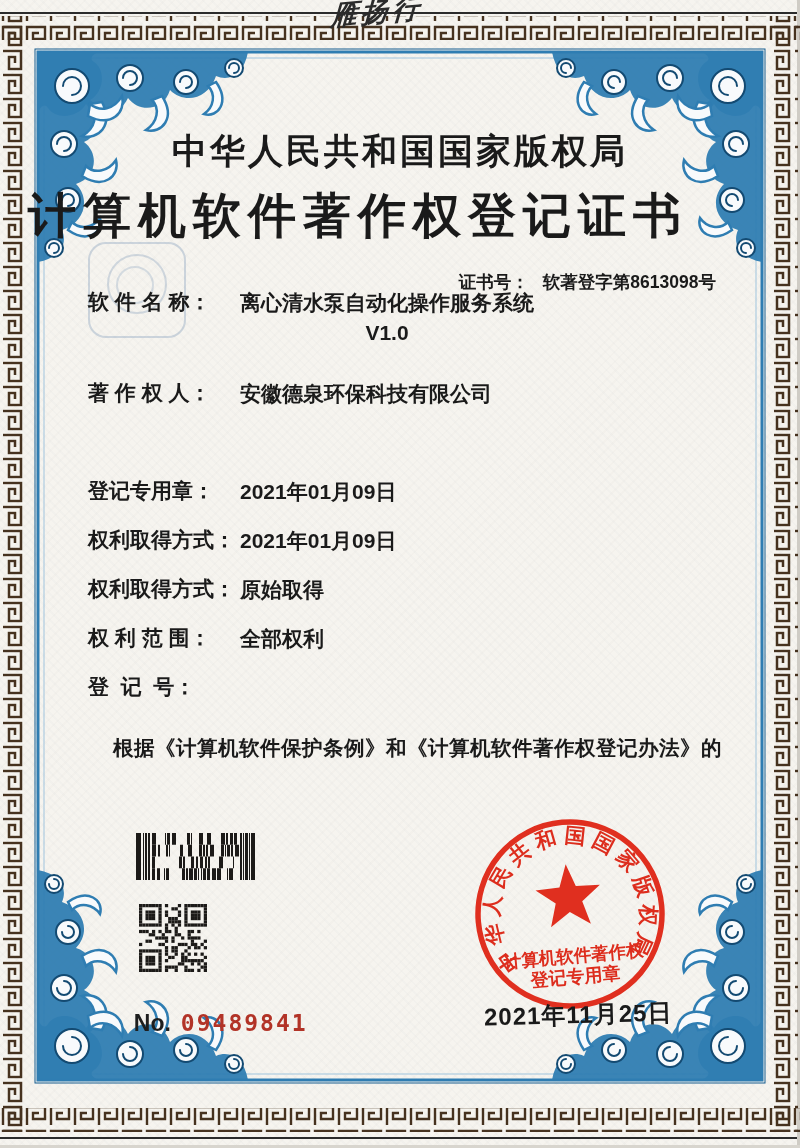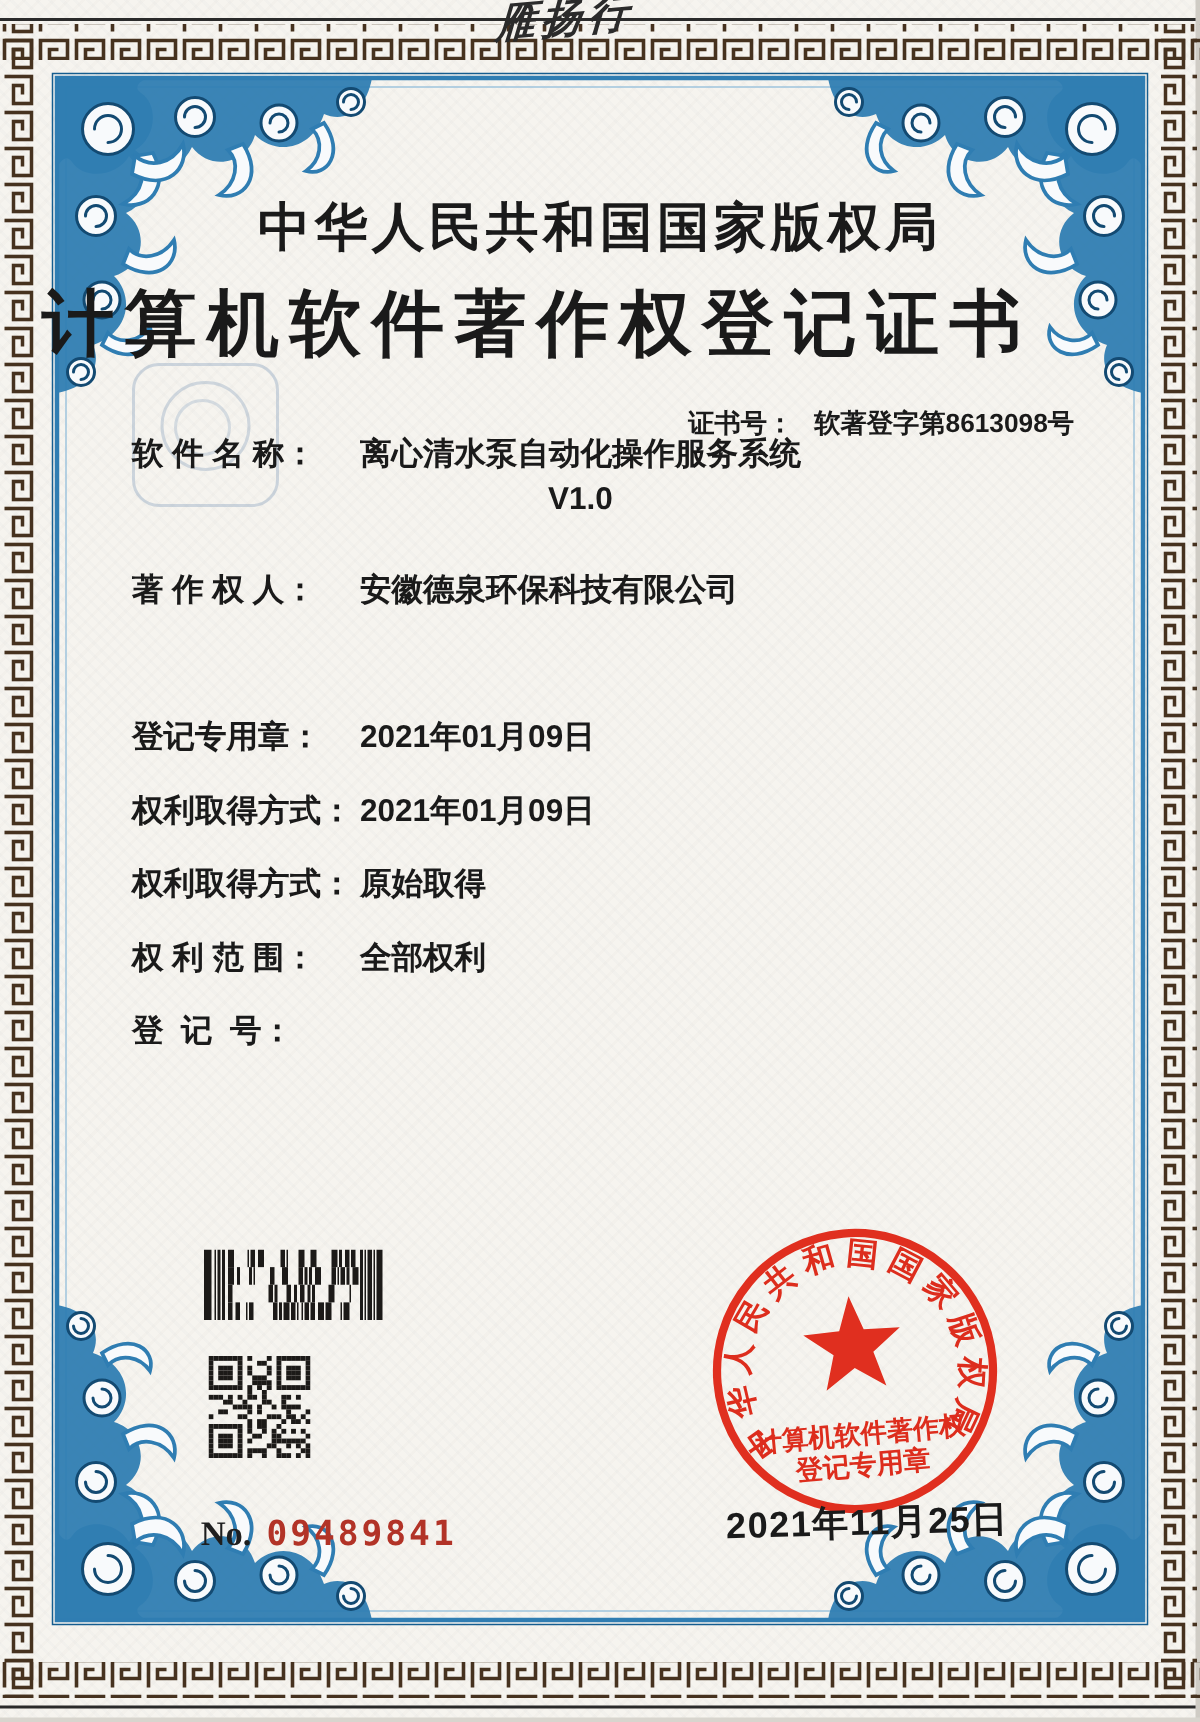--- a/index.html
+++ b/index.html
@@ -43,21 +43,21 @@
   .f-value{position:absolute;left:240px;font-size:21px;font-weight:700;white-space:pre-line;line-height:1.45;text-align:center;}
 
   .statement{position:absolute;left:72px;top:726px;width:666px;font-size:20.5px;font-weight:700;
     line-height:2.15;letter-spacing:0.5px;}
   .statement .l1{text-indent:2em;}
 
   .barcode-svg{position:absolute;left:136px;top:833px;}
   .qr-svg{position:absolute;left:139px;top:904px;}
 
   .serial{position:absolute;left:116px;top:992px;white-space:pre;}
-  .serial-prefix{font-family:Liberation Serif, serif;font-weight:700;font-size:23px;color:#1e1e1e;}
+  .serial-prefix{font-family:Liberation Sans, sans-serif;font-weight:700;font-size:23px;color:#1e1e1e;}
   .serial-number{font-family:"DejaVu Sans Mono",monospace;font-weight:700;font-size:23px;
     color:#b23327;letter-spacing:2px;margin-left:10px;}
 
   .seal-svg{position:absolute;left:468px;top:812px;transform:rotate(-5deg);}
   .issue-date{position:absolute;left:484px;top:999px;font-size:24px;font-weight:700;
     letter-spacing:1px;transform:rotate(-1.5deg);}
 </style>
 </head>
 <body>
 
@@ -148,20 +148,21 @@
 
   <div class="f-label" style="top:575px">权利取得方式：</div>
   <div class="f-value" style="top:575px">原始取得</div>
 
   <div class="f-label" style="top:624px">权 利 范 围：</div>
   <div class="f-value" style="top:624px">全部权利</div>
 
   <div class="f-label" style="top:673px">登  记  号：</div>
 
   <div class="statement">
+    <div class="l1">根据《计算机软件保护条例》和《计算机软件著作权登记办法》的</div>
   </div>
 
   <svg id="barcode" class="barcode-svg" width="124" height="47" viewBox="0 0 124 47">
       <rect x="0" y="0" width="5" height="47" fill="#1c1a18"></rect>
       <rect x="7" y="0" width="1" height="47" fill="#1c1a18"></rect>
       <rect x="9" y="0" width="2" height="47" fill="#1c1a18"></rect>
       <rect x="12" y="0" width="2" height="47" fill="#1c1a18"></rect>
       <rect x="16" y="0" width="4" height="11.75" fill="#1c1a18"></rect>
       <rect x="29" y="0" width="1" height="11.75" fill="#1c1a18"></rect>
       <rect x="31" y="0" width="3" height="11.75" fill="#1c1a18"></rect>

